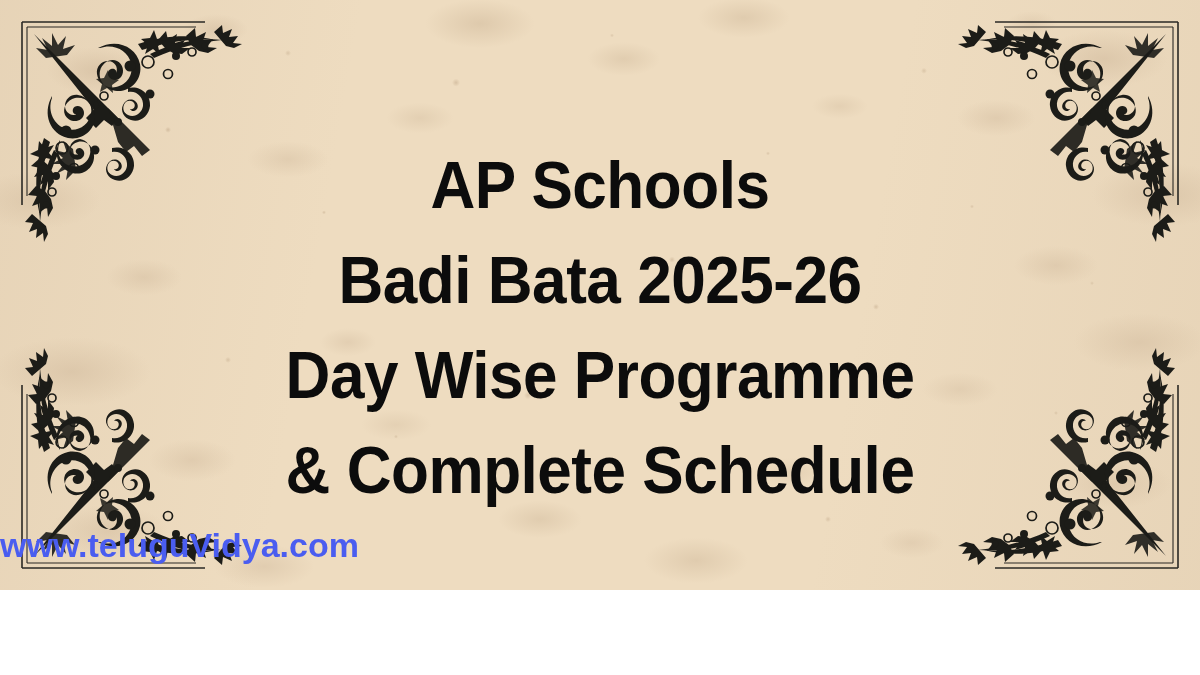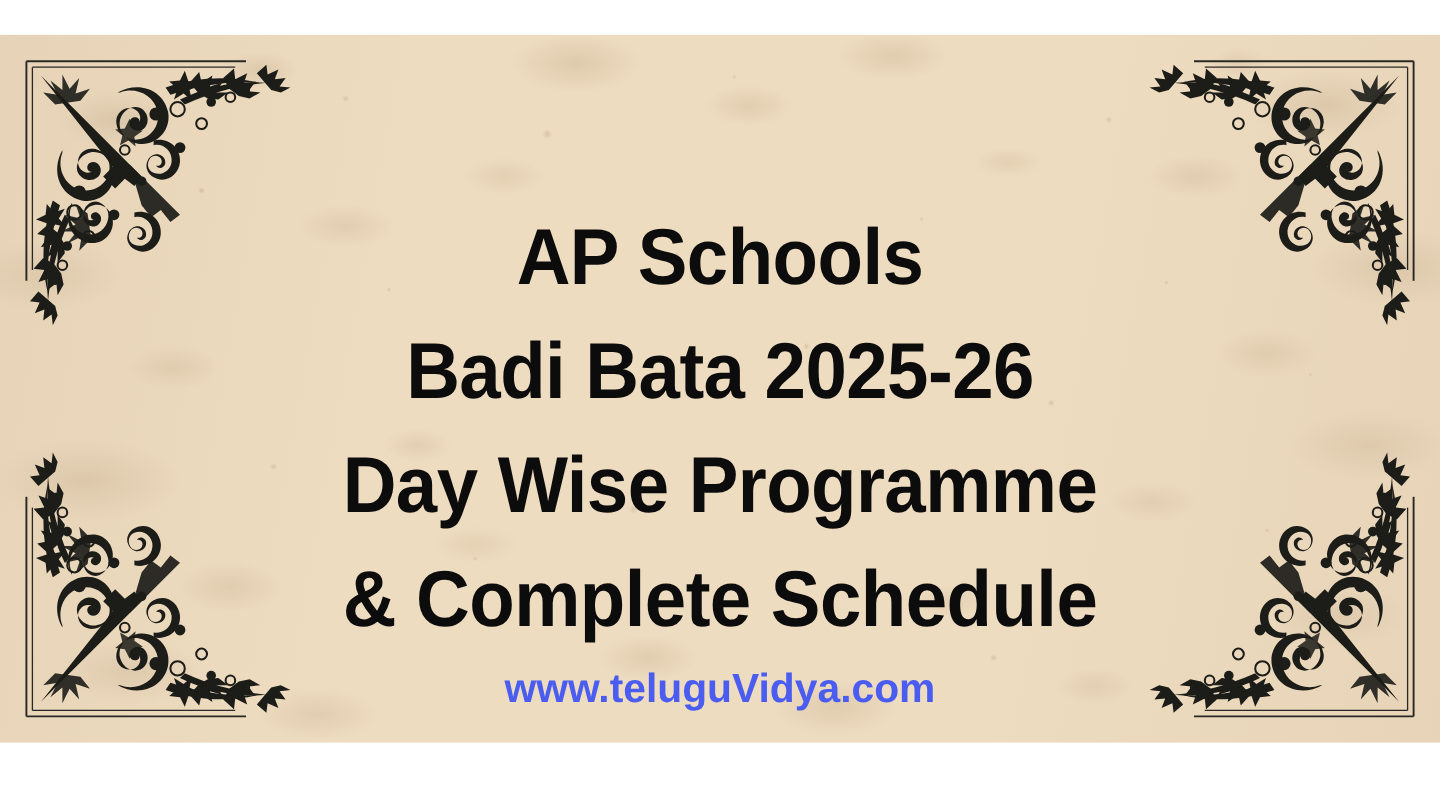--- a/index.html
+++ b/index.html
@@ -9,21 +9,20 @@
     background: #ffffff;
   }
 
   #poster {
     position: relative;
     width: 1200px;
     height: 590px;
     overflow: hidden;
     background-color: #eedcc0;
     font-family: "Liberation Sans", sans-serif;
-    margin-top: 29px;
   }
 
   
   .texture-layer {
     position: absolute;
     inset: 0;
     pointer-events: none;
   }
 
   .tex-a {
@@ -129,21 +128,20 @@
     letter-spacing: -0.5px;
     white-space: nowrap;
     transform: scaleX(0.94);
   }
 
   .site-url {
     position: absolute;
     left: 0;
     right: 0;
     top: 524px;
-    text-align: center;
     color: #4a5df0;
     font-family: "Liberation Sans", sans-serif;
     font-weight: 700;
     font-size: 34px;
     line-height: 42px;
     letter-spacing: 0px;
     white-space: nowrap;
   }
 </style>
 </head>

